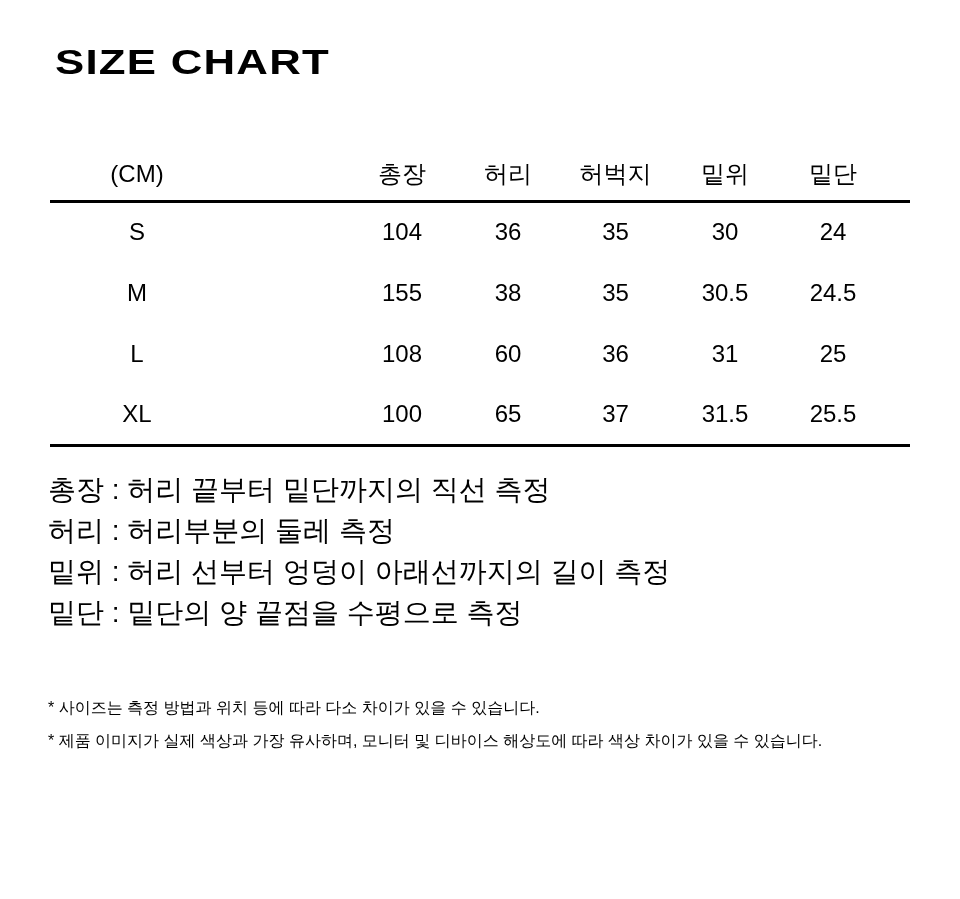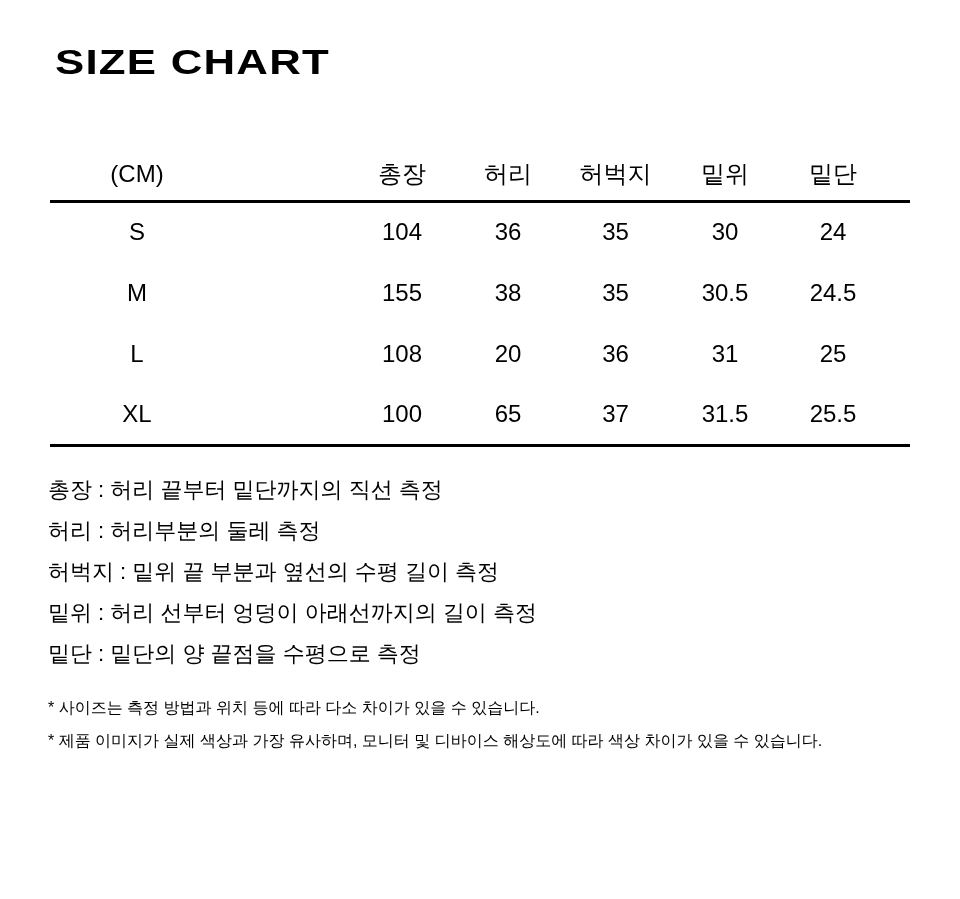--- a/index.html
+++ b/index.html
@@ -62,21 +62,21 @@
     .cell-c0   { padding-left: 79px !important; }
     .cell-c4   { padding-right: 24px !important; }
 
     .descriptions {
       position: absolute;
       top: 469px;
       left: 48px;
       margin: 0;
       padding: 0;
       list-style: none;
-      font-size: 22px;
+      font-size: 28px;
       line-height: 41px;
       white-space: nowrap;
     }
     .notes {
       position: absolute;
       top: 691px;
       left: 48px;
       font-size: 16px;
       line-height: 33px;
       white-space: nowrap;
@@ -122,40 +122,39 @@
         <td class="cell-size">M</td>
         <td class="cell-c0">155</td>
         <td class="cell-c1">38</td>
         <td class="cell-c2">35</td>
         <td class="cell-c3">30.5</td>
         <td class="cell-c4">24.5</td>
       </tr>
       <tr>
         <td class="cell-size">L</td>
         <td class="cell-c0">108</td>
-        <td class="cell-c1">20</td>
+        <td class="cell-c1">60</td>
         <td class="cell-c2">36</td>
         <td class="cell-c3">31</td>
         <td class="cell-c4">25</td>
       </tr>
       <tr>
         <td class="cell-size">XL</td>
         <td class="cell-c0">100</td>
         <td class="cell-c1">65</td>
         <td class="cell-c2">37</td>
         <td class="cell-c3">31.5</td>
         <td class="cell-c4">25.5</td>
       </tr>
     </tbody>
   </table>
 
   <ul class="descriptions">
     <li>총장 : 허리 끝부터 밑단까지의 직선 측정</li>
     <li>허리 : 허리부분의 둘레 측정</li>
-    <li>허벅지 : 밑위 끝 부분과 옆선의 수평 길이 측정</li>
     <li>밑위 : 허리 선부터 엉덩이 아래선까지의 길이 측정</li>
     <li>밑단 : 밑단의 양 끝점을 수평으로 측정</li>
   </ul>
 
   <div class="notes">
     <p>* 사이즈는 측정 방법과 위치 등에 따라 다소 차이가 있을 수 있습니다.</p>
     <p>* 제품 이미지가 실제 색상과 가장 유사하며, 모니터 및 디바이스 해상도에 따라 색상 차이가 있을 수 있습니다.</p>
   </div>
 
 </div>

